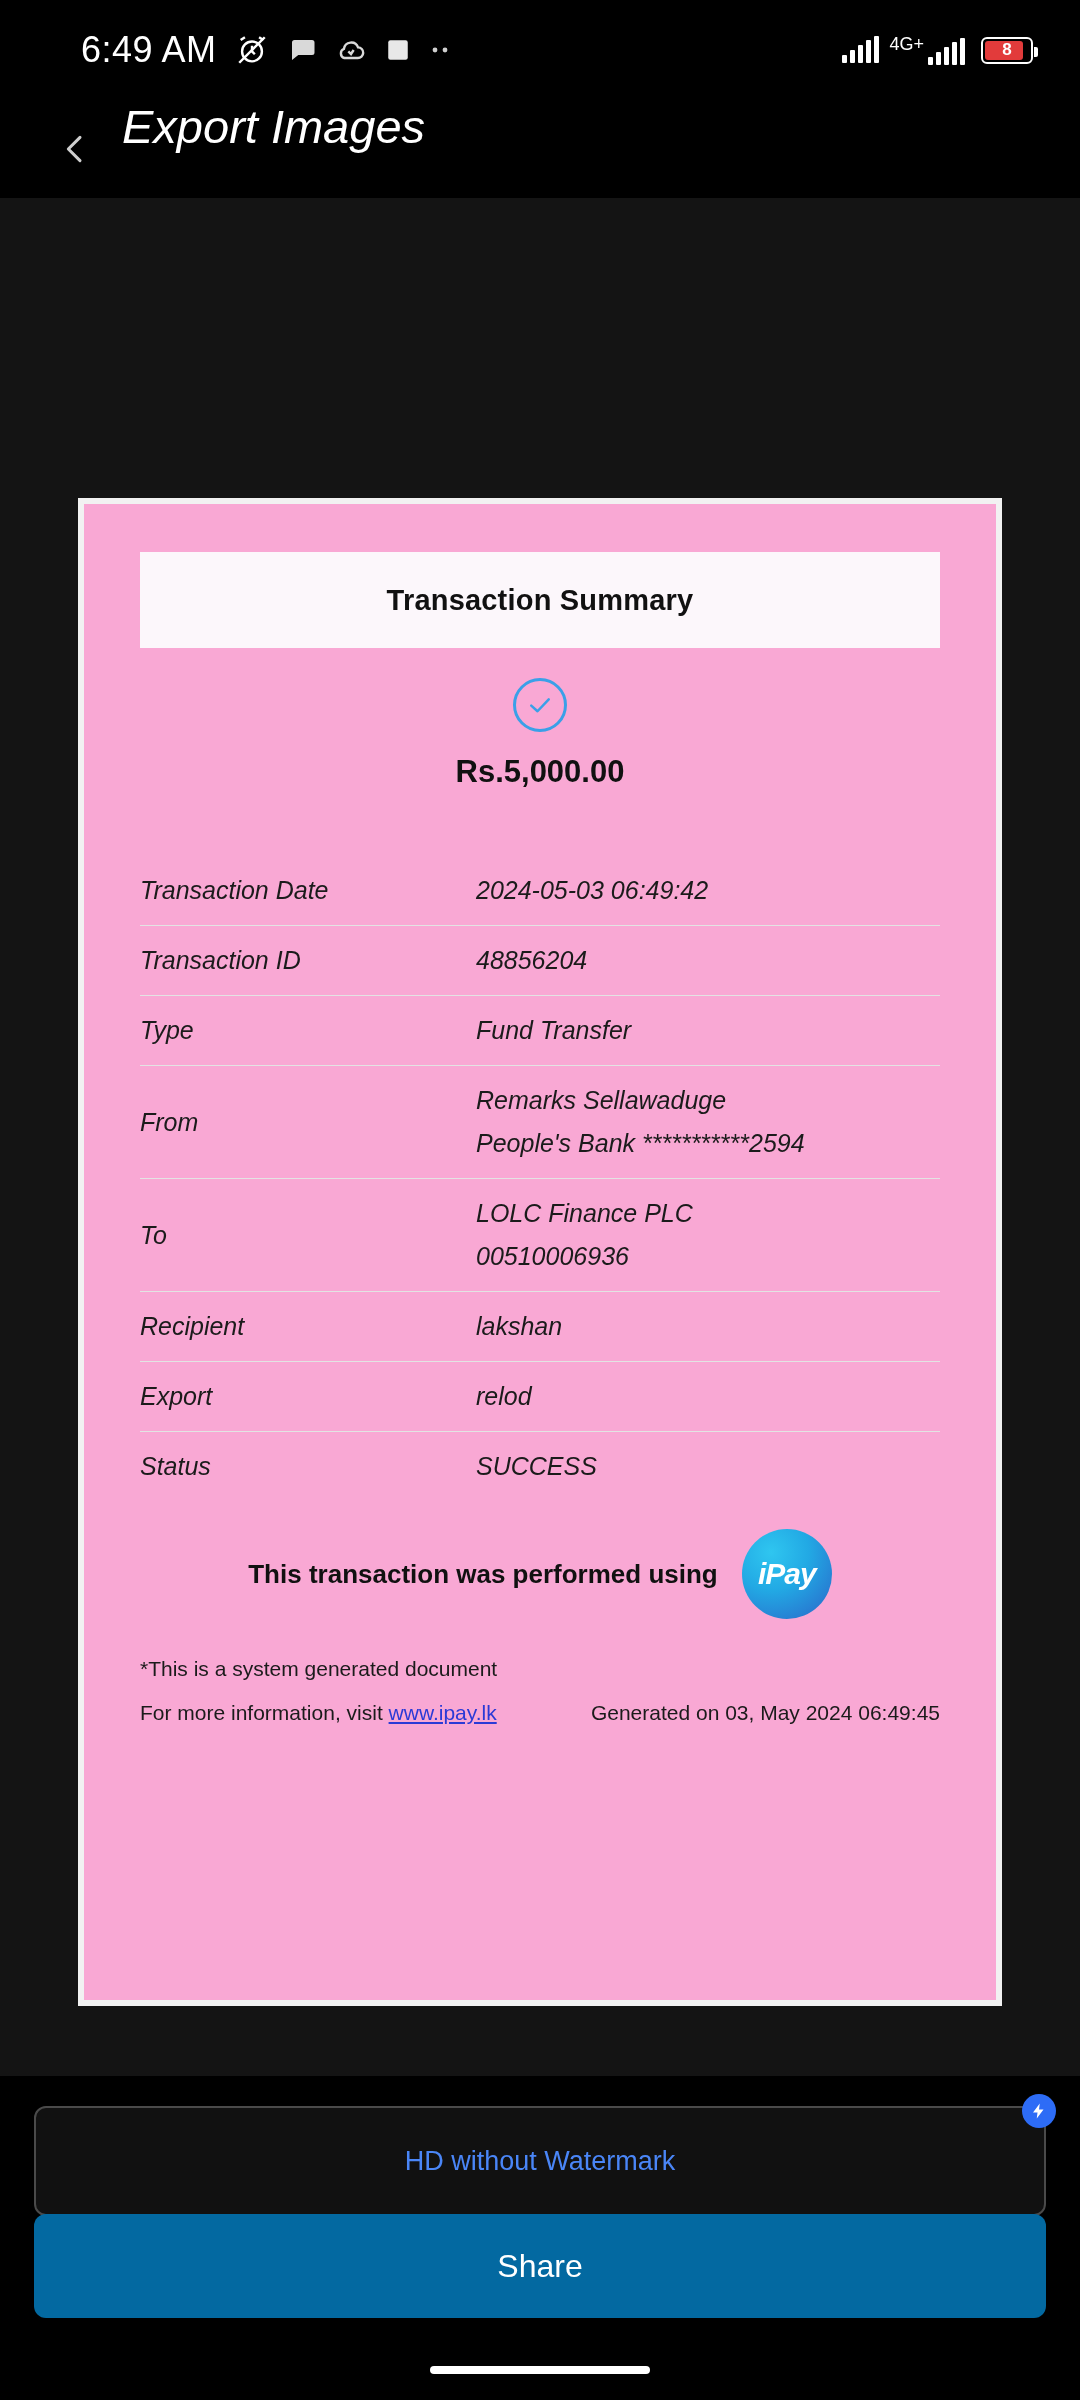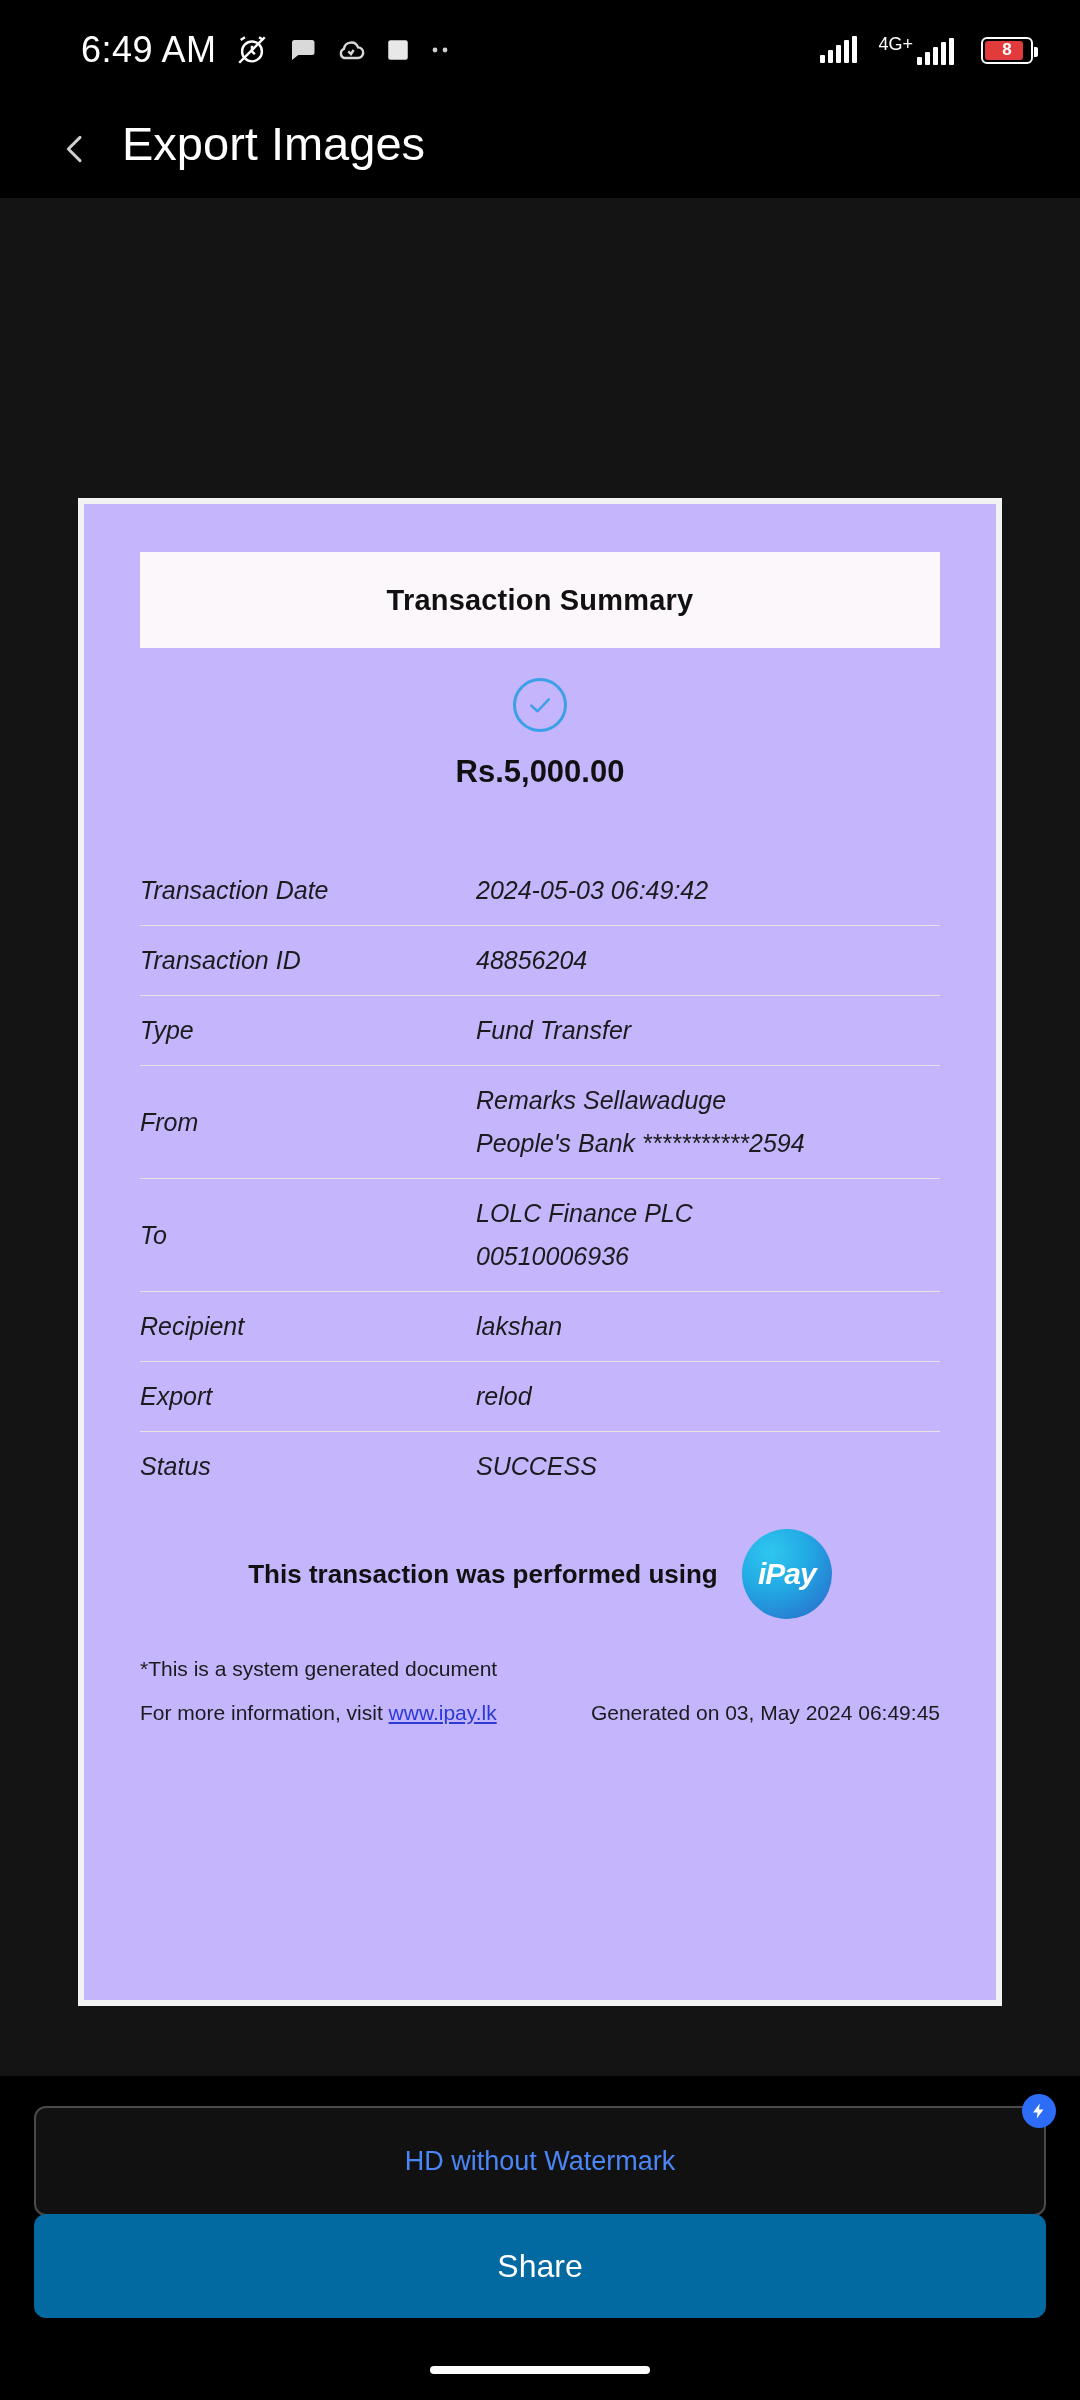--- a/index.html
+++ b/index.html
@@ -25,21 +25,21 @@
     margin-left: 15px;
   }
   .sb-left { display: flex; align-items: center; gap: 18px; }
   .sb-time {
     color: #fff;
     font-size: 36px;
     font-weight: 400;
     letter-spacing: .5px;
   }
   .sb-icon { display: inline-flex; align-items: center; justify-content: center; }
-  .sb-right { display: flex; align-items: center; gap: 21px; }
+  .sb-right { display: flex; align-items: center; gap: 10px; }
   .sig-bars { display: flex; align-items: flex-end; gap: 3px; height: 26px; }
   .sig-bars i { display: block; width: 5px; background: #fff; border-radius: 1px; }
   .sig-bars i:nth-child(1) { height: 8px; }
   .sig-bars i:nth-child(2) { height: 13px; }
   .sig-bars i:nth-child(3) { height: 18px; }
   .sig-bars i:nth-child(4) { height: 23px; }
   .sig-bars i:nth-child(5) { height: 27px; }
   .net-label {
     color: #fff;
     font-size: 18px;
@@ -94,39 +94,40 @@
     display: flex; align-items: center; justify-content: center;
     margin-top: 16px;
     flex: none;
   }
   .header-title {
     color: #fff;
     font-size: 47px;
     font-weight: 400;
     line-height: 1.15;
     margin-left: 14px;
-    margin-top: 17px;
+    margin-top: 0;
     max-width: 700px;
+    font-style: italic;
   }
 
   
   .preview-area {
     position: absolute;
     top: 198px; left: 0;
     width: 1080px;
     height: 1878px;
     background: #141414;
   }
 
   .doc-frame {
     position: absolute;
     left: 78px; top: 300px;
     width: 924px;
     height: 1508px;
-    background: #c4b5fd;
+    background: #f9a8d4;
     border: 6px solid #f2f2f2;
   }
   .doc-inner { position: relative; width: 100%; height: 100%; padding: 0 56px; }
 
   .doc-title-band {
     margin: 48px 0 0 0;
     height: 96px;
     background: #fcf7fb;
     display: flex;
     align-items: center;

